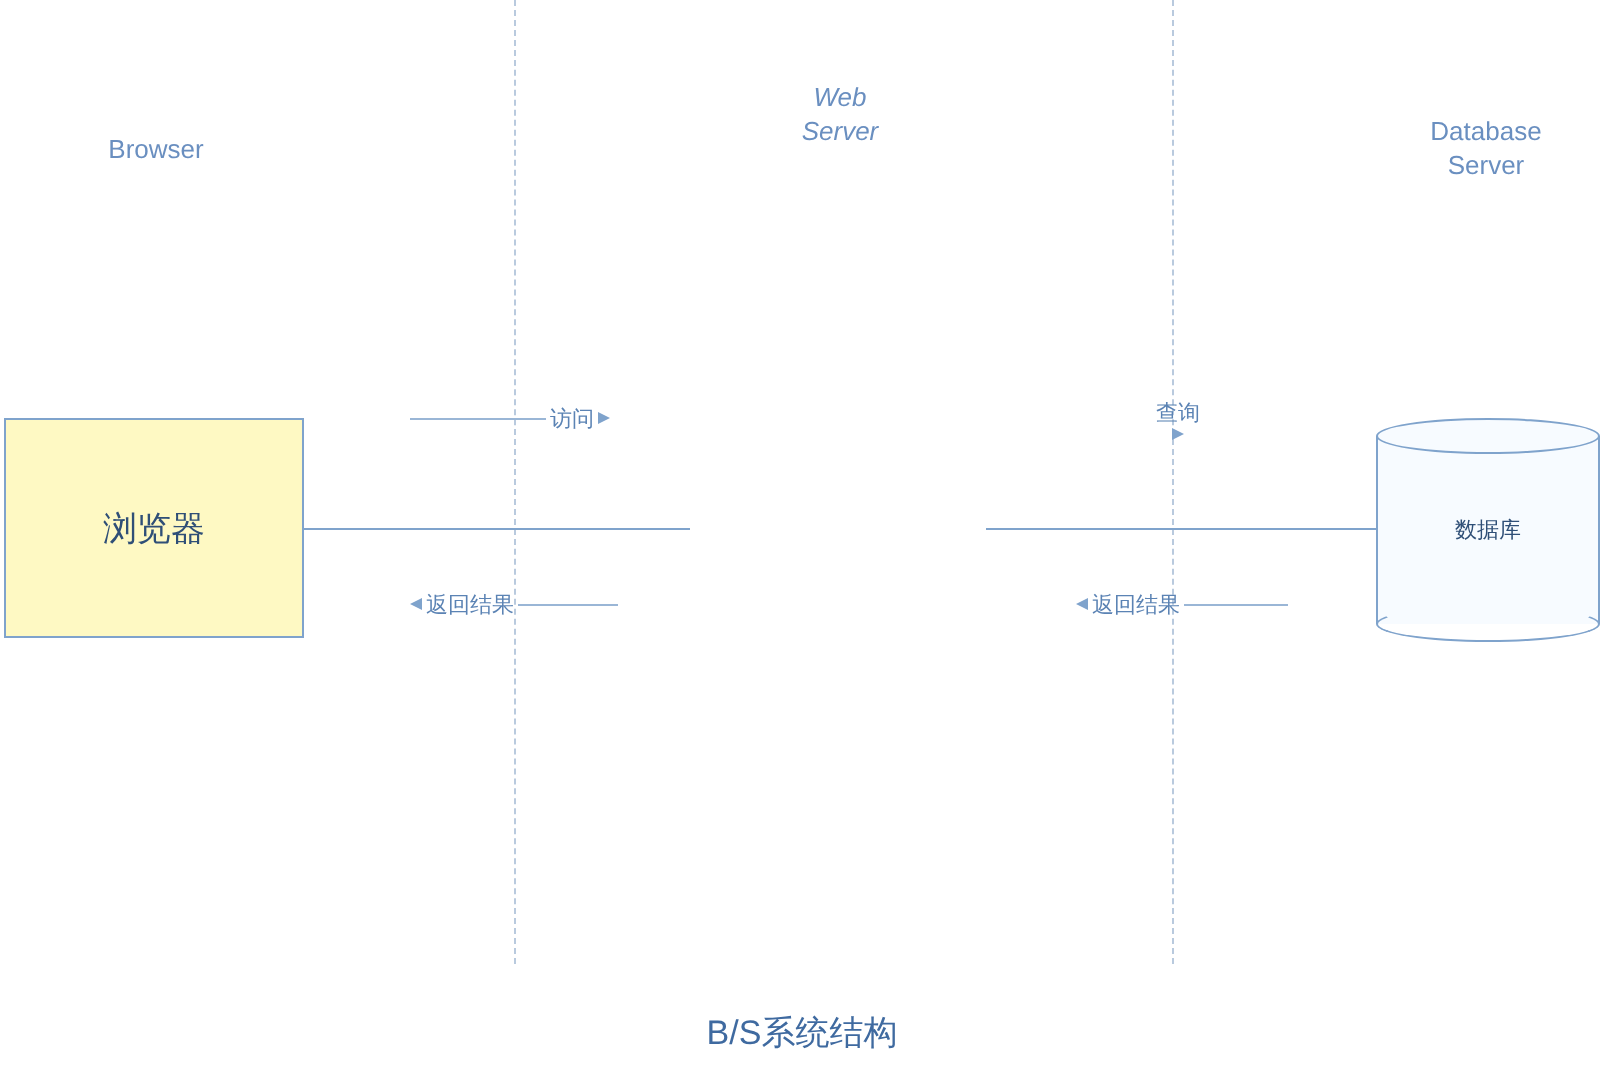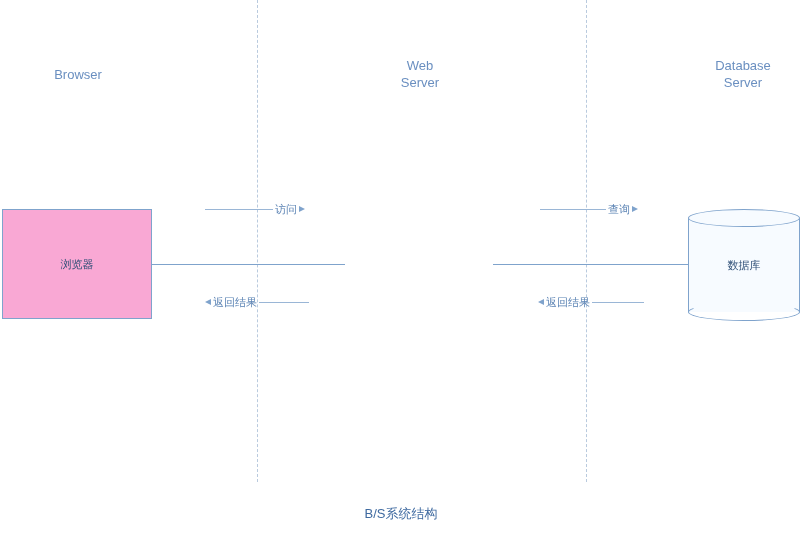--- a/index.html
+++ b/index.html
@@ -28,28 +28,28 @@
   }
   .divider {
     position: absolute;
     top: 0;
     width: 0;
     border-left: 1px dashed #b9cade;
     height: 482px;
   }
   .node-box {
     position: absolute;
-    background: #f9a8d4;
+    background: #fef9c3;
     border: 1px solid #7fa3cc;
     box-sizing: border-box;
     display: flex;
     align-items: center;
     justify-content: center;
     color: #2f4f77;
-    font-size: 11px;
+    font-size: 17px;
   }
   .connector {
     position: absolute;
     height: 0;
     border-top: 1px solid #7fa3cc;
   }
   .flow {
     position: absolute;
     display: flex;
     align-items: center;
@@ -115,33 +115,33 @@
     text-align: center;
     color: #2f4f77;
     font-size: 11px;
   }
   .caption {
     position: absolute;
     left: 0;
     right: 0;
     text-align: center;
     color: #3f6aa0;
-    font-size: 13px;
+    font-size: 17px;
   }
 </style>
 </head>
 <body>
 
 <div id="stage">
 
   <div class="divider" style="left:257px;"></div>
   <div class="divider" style="left:586px;"></div>
 
   <div class="lane-label" style="left:8px; top:66px; width:140px;">Browser</div>
-  <div class="lane-label" style="left:350px; top:57px; width:140px;">Web
+  <div class="lane-label" style="left:350px; top:40px; width:140px;font-style:italic;">Web
 Server</div>
   <div class="lane-label" style="left:673px; top:57px; width:140px;">Database
 Server</div>
 
   <div class="connector" style="left:152px; top:264px; width:193px;"></div>
   <div class="connector" style="left:493px; top:264px; width:195px;"></div>
 
   <div class="node-box" style="left:2px; top:209px; width:150px; height:110px;">
     <span>浏览器</span>
   </div>
@@ -159,21 +159,21 @@
     <div class="txt">访问</div>
     <div class="arrow-r"></div>
   </div>
 
   <div class="flow" style="left:205px; top:294px; width:104px; height:16px;">
     <div class="arrow-l"></div>
     <div class="txt">返回结果</div>
     <div class="seg"></div>
   </div>
 
-  <div class="flow" style="left:540px; top:201px; width:98px; height:16px;">
+  <div class="flow" style="left:540px; top:201px; width:98px; height:16px;flex-direction:column;">
     <div class="seg"></div>
     <div class="txt">查询</div>
     <div class="arrow-r"></div>
   </div>
 
   <div class="flow" style="left:538px; top:294px; width:106px; height:16px;">
     <div class="arrow-l"></div>
     <div class="txt">返回结果</div>
     <div class="seg"></div>
   </div>

